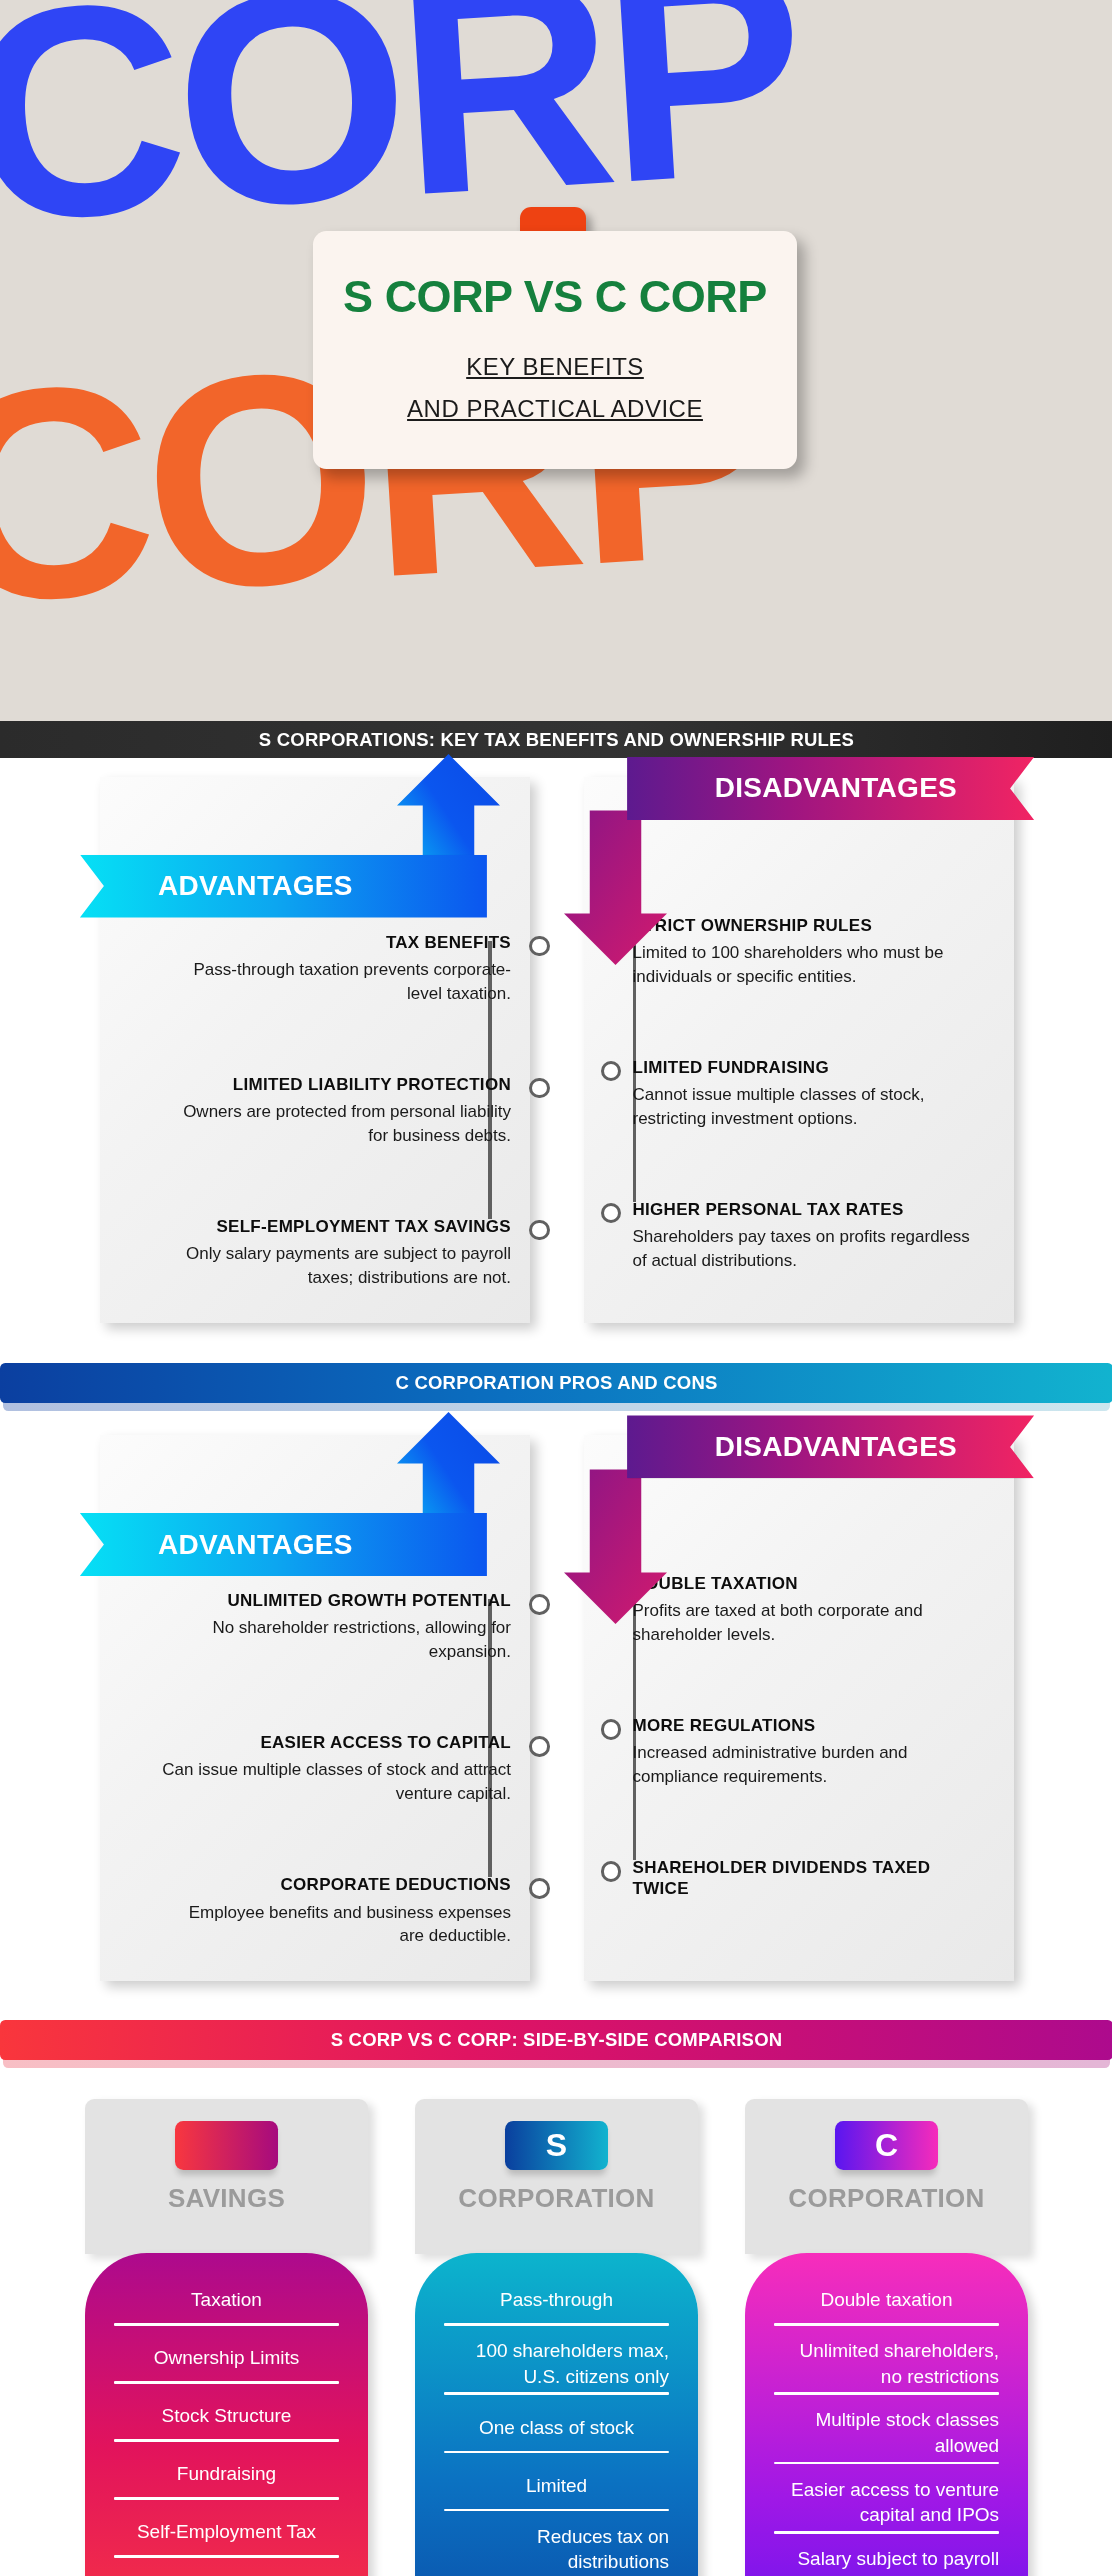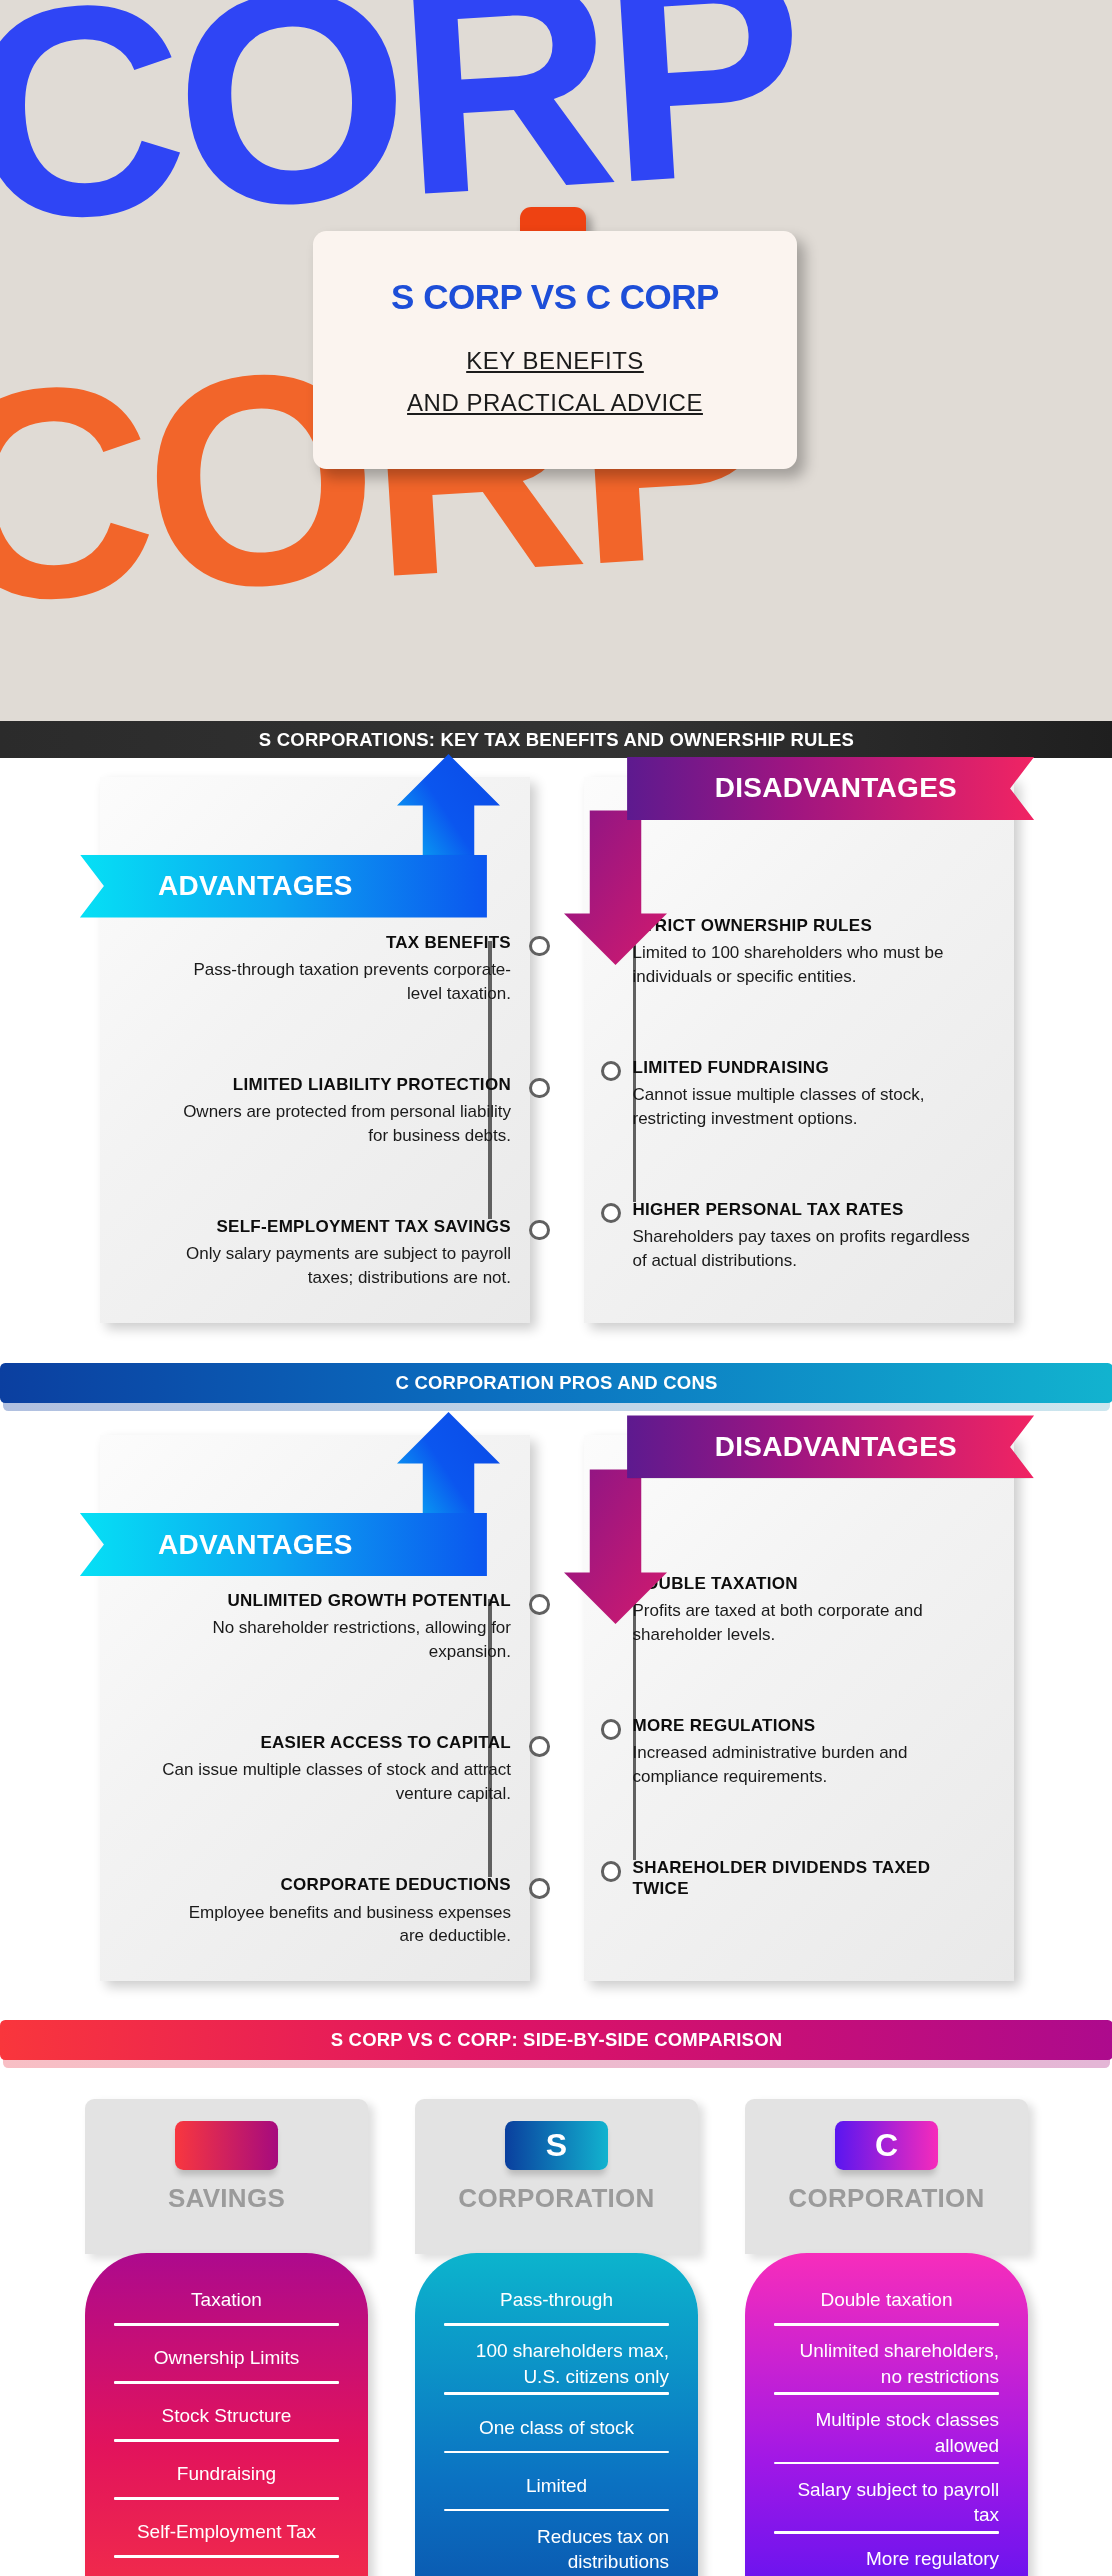--- a/index.html
+++ b/index.html
@@ -26,21 +26,21 @@
   .hero-word.orange { color:#f2652a; font-size:299px; top:325px; left:-62px; transform:rotate(-3.5deg); }
 
   .hero-card {
     position:absolute; left:313px; top:231px; width:484px; height:238px;
     background:#fbf4ef; border-radius:13.4px;
     box-shadow:7.2px 8.2px 13.4px rgba(0,0,0,.28);
     display:flex; flex-direction:column; align-items:center; justify-content:center;
     z-index:4;
   }
   .hero-title {
-    font-size:35px; font-weight:bold; color:#1d4ed8; letter-spacing:-0.5px;
+    font-size:45px; font-weight:bold; color:#15803d; letter-spacing:-0.5px;
     margin-bottom:23px;
   }
   .hero-sub { font-size:24px; color:#1b1b1b; letter-spacing:0.5px; line-height:1.75; font-weight:400;text-decoration:underline; }
 
   .bell-chip {
     position:absolute; left:520px; top:207px; width:66px; height:76px;
     background:#ee4212; border-radius:11.3px; z-index:3;
     box-shadow:5.2px 6.2px 8.2px rgba(0,0,0,.30);
     display:flex; align-items:center; justify-content:center;
   }
@@ -437,20 +437,24 @@
           </div>
         <div class="cmp-cell">
             <div class="txt">Unlimited shareholders, no restrictions</div>
             <div class="rule"></div>
           </div>
         <div class="cmp-cell">
             <div class="txt">Multiple stock classes allowed</div>
             <div class="rule"></div>
           </div>
         <div class="cmp-cell">
+            <div class="txt">Easier access to venture capital and IPOs</div>
+            <div class="rule"></div>
+          </div>
+        <div class="cmp-cell">
             <div class="txt">Salary subject to payroll tax</div>
             <div class="rule"></div>
           </div>
         <div class="cmp-cell">
             <div class="txt">More regulatory compliance</div>
           </div>
 
       </div>
     </div>
   </div>

